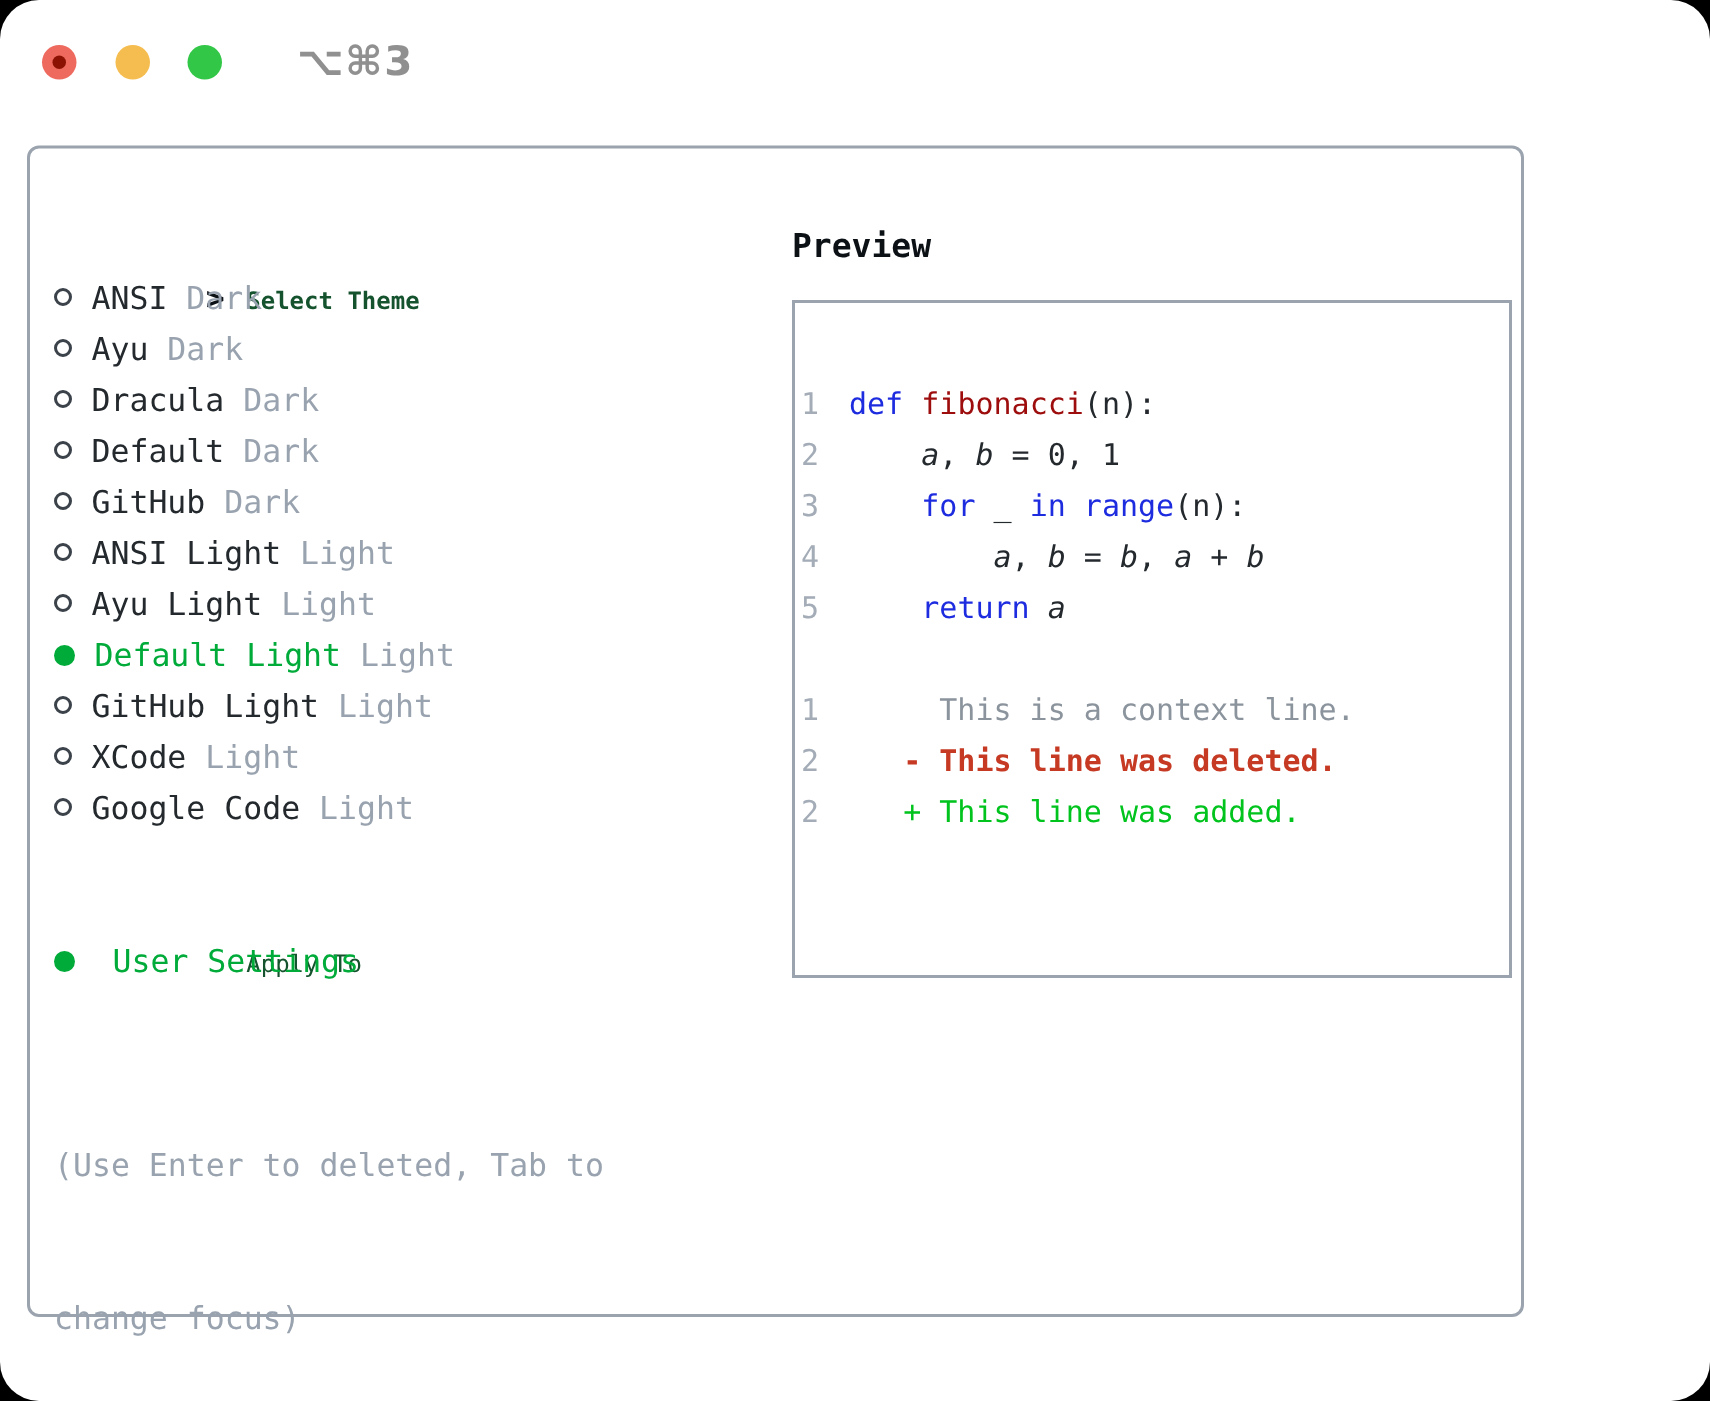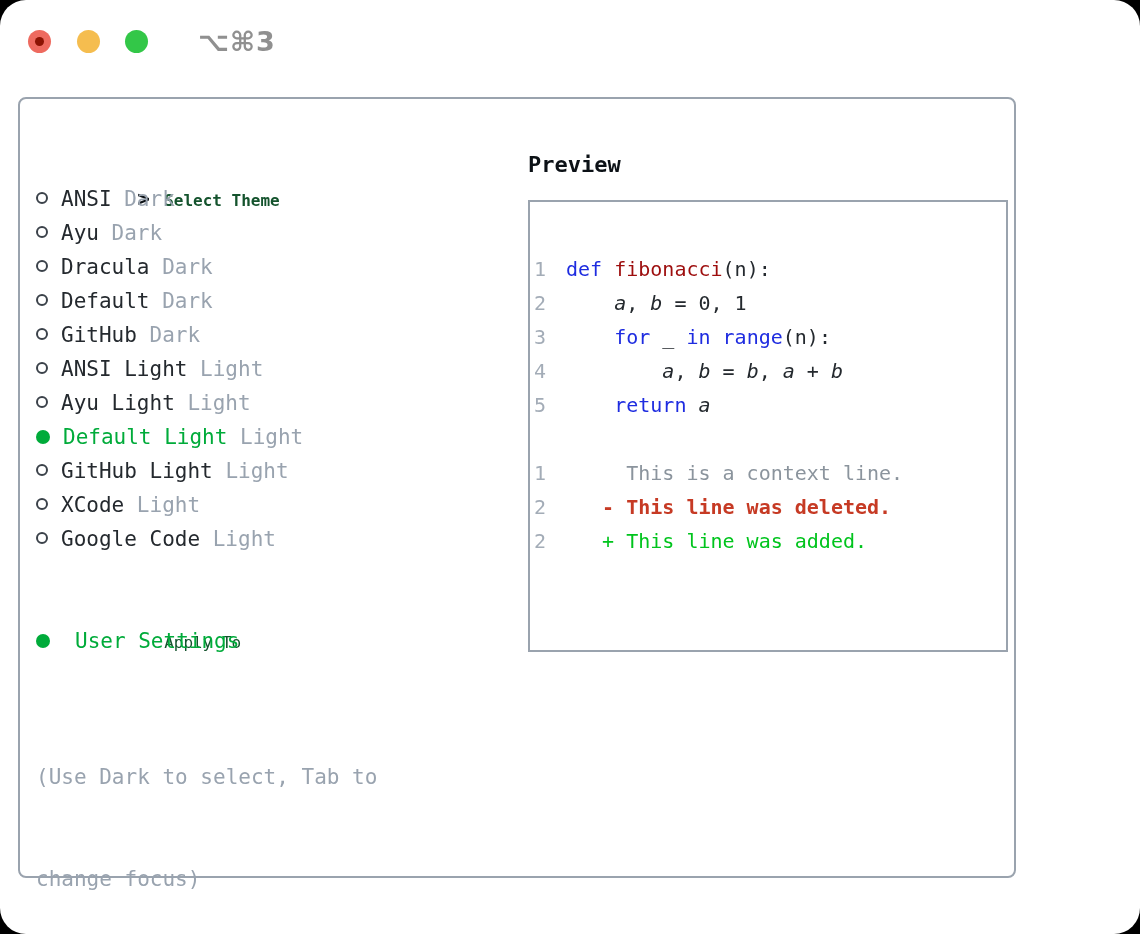--- a/index.html
+++ b/index.html
@@ -128,21 +128,21 @@
         </div>
       <div class="spacer"></div>
       <div class="row">
         <span class="marker"></span><span class="header-label" style="font-weight:400;">Apply To</span>
       </div>
       <div id="apply-list">
           <div class="row apply-row selected"><span class="dot-green"></span><span class="theme-name">User Settings</span></div>
         </div>
       <div class="spacer"></div>
       <div class="help">
-        <div>(Use Dark to select, Tab to</div>
+        <div>(Use Enter to deleted, Tab to</div>
         <div>change focus)</div>
       </div>
     </div>
 
     <div class="preview-col">
       <div class="preview-title">Preview</div>
       <div class="preview-box">
         <div id="code-lines">
             <div class="code-line"><span class="ln">1</span><span class="tok-kw">def</span><span class="tok-pl"> </span><span class="tok-fn">fibonacci</span><span class="tok-pl">(n):</span></div>
             <div class="code-line"><span class="ln">2</span><span class="tok-pl">    </span><span class="tok-var">a</span><span class="tok-pl">, </span><span class="tok-var">b</span><span class="tok-pl"> = 0, 1</span></div>

